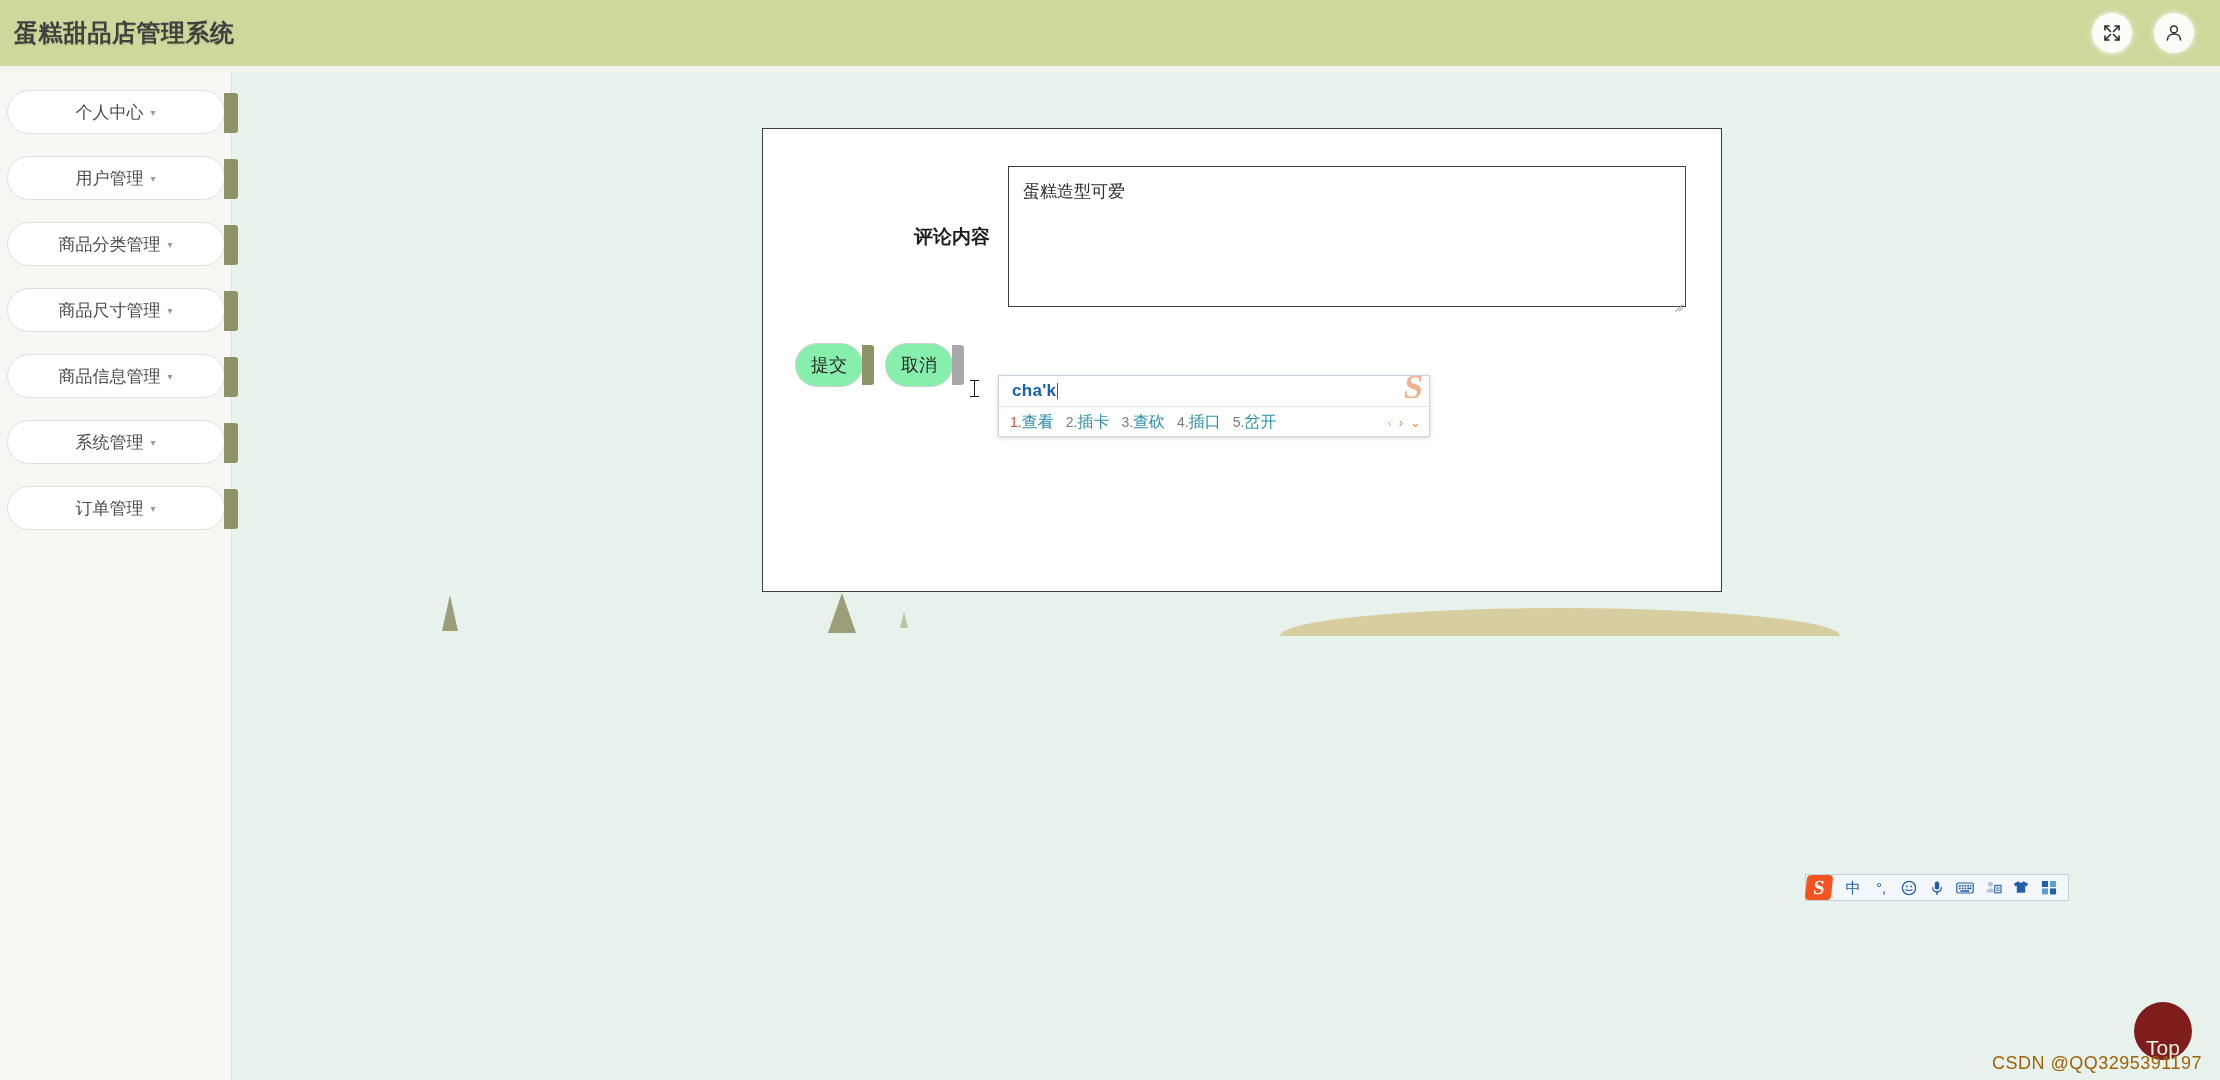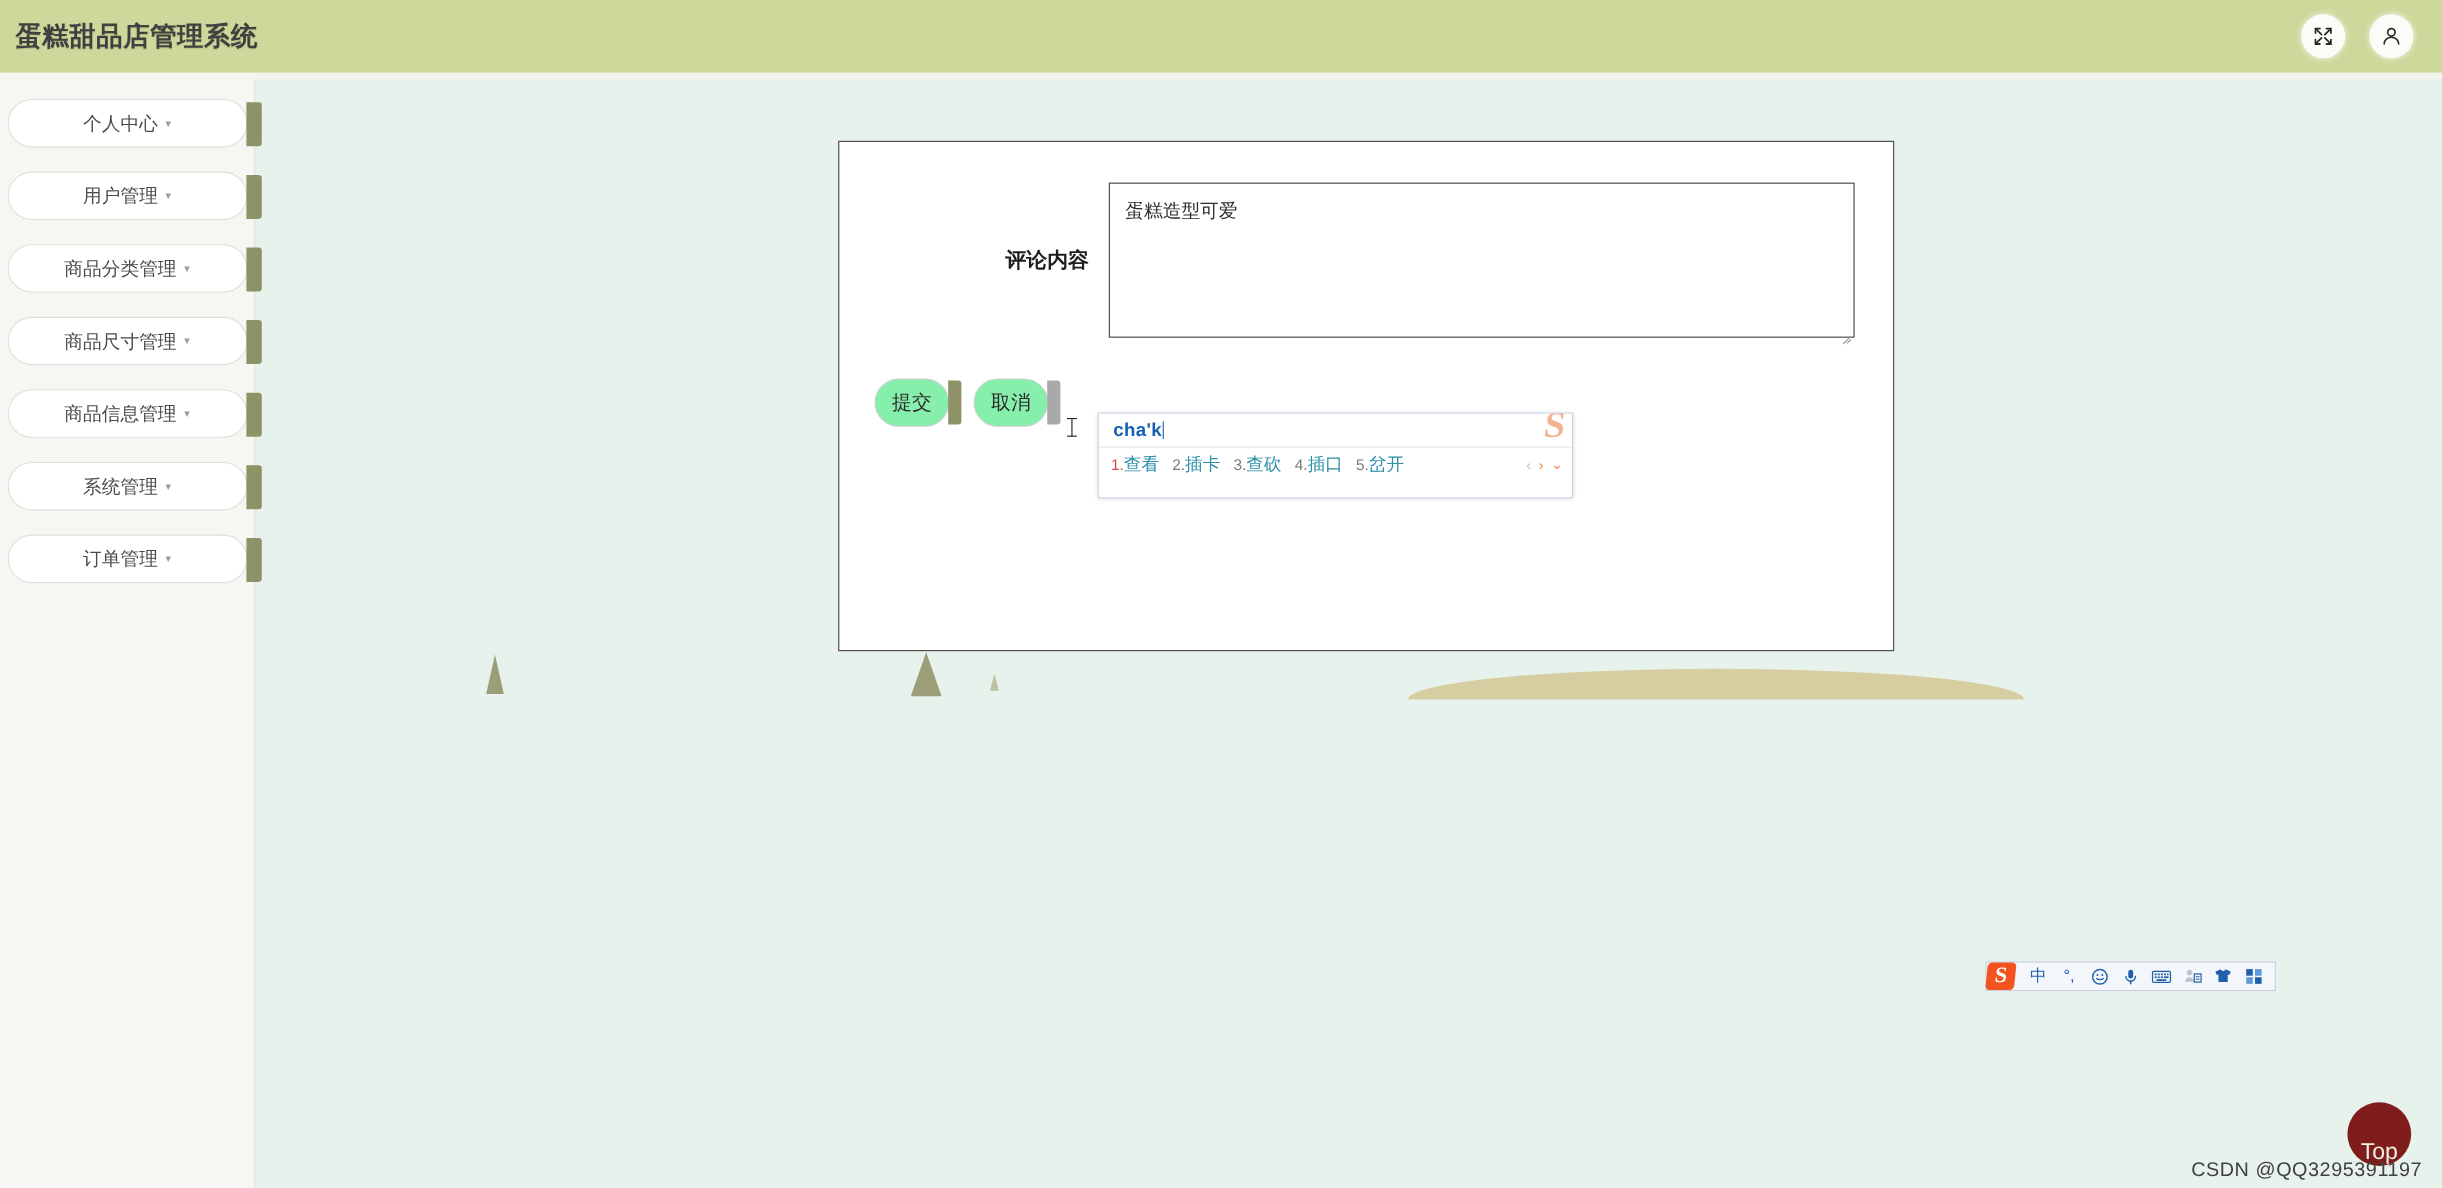--- a/index.html
+++ b/index.html
@@ -205,21 +205,21 @@
     width: 12px; height: 40px;
     border-radius: 0 3px 3px 0;
   }
   .btn-submit .tab { background: #8e9267; }
   .btn-cancel .tab { background: #a9a9a9; }
 
   
   .ime {
     position: absolute;
     left: 998px; top: 375px;
-    width: 432px; height: 78px;
+    width: 432px; height: 62px;
     background: #ffffff;
     border: 1px solid #c9d6e4;
     box-shadow: 0 1px 4px rgba(0,0,0,0.18);
     z-index: 60;
     overflow: hidden;
   }
   .ime-input {
     height: 31px;
     display: flex; align-items: center;
     padding-left: 13px;
@@ -311,21 +311,21 @@
     display: flex; align-items: flex-end; justify-content: center;
     font-size: 21px;
     z-index: 50;
     cursor: pointer;
   }
 
   
   .watermark {
     position: absolute;
     right: 18px; bottom: 6px;
-    color: #404040;
+    color: #a16207;
     font-size: 18px;
     letter-spacing: 0.5px;
     z-index: 51;
   }
 </style>
 </head>
 <body>
 
 <div class="header">
   <div class="header-title">蛋糕甜品店管理系统</div>

